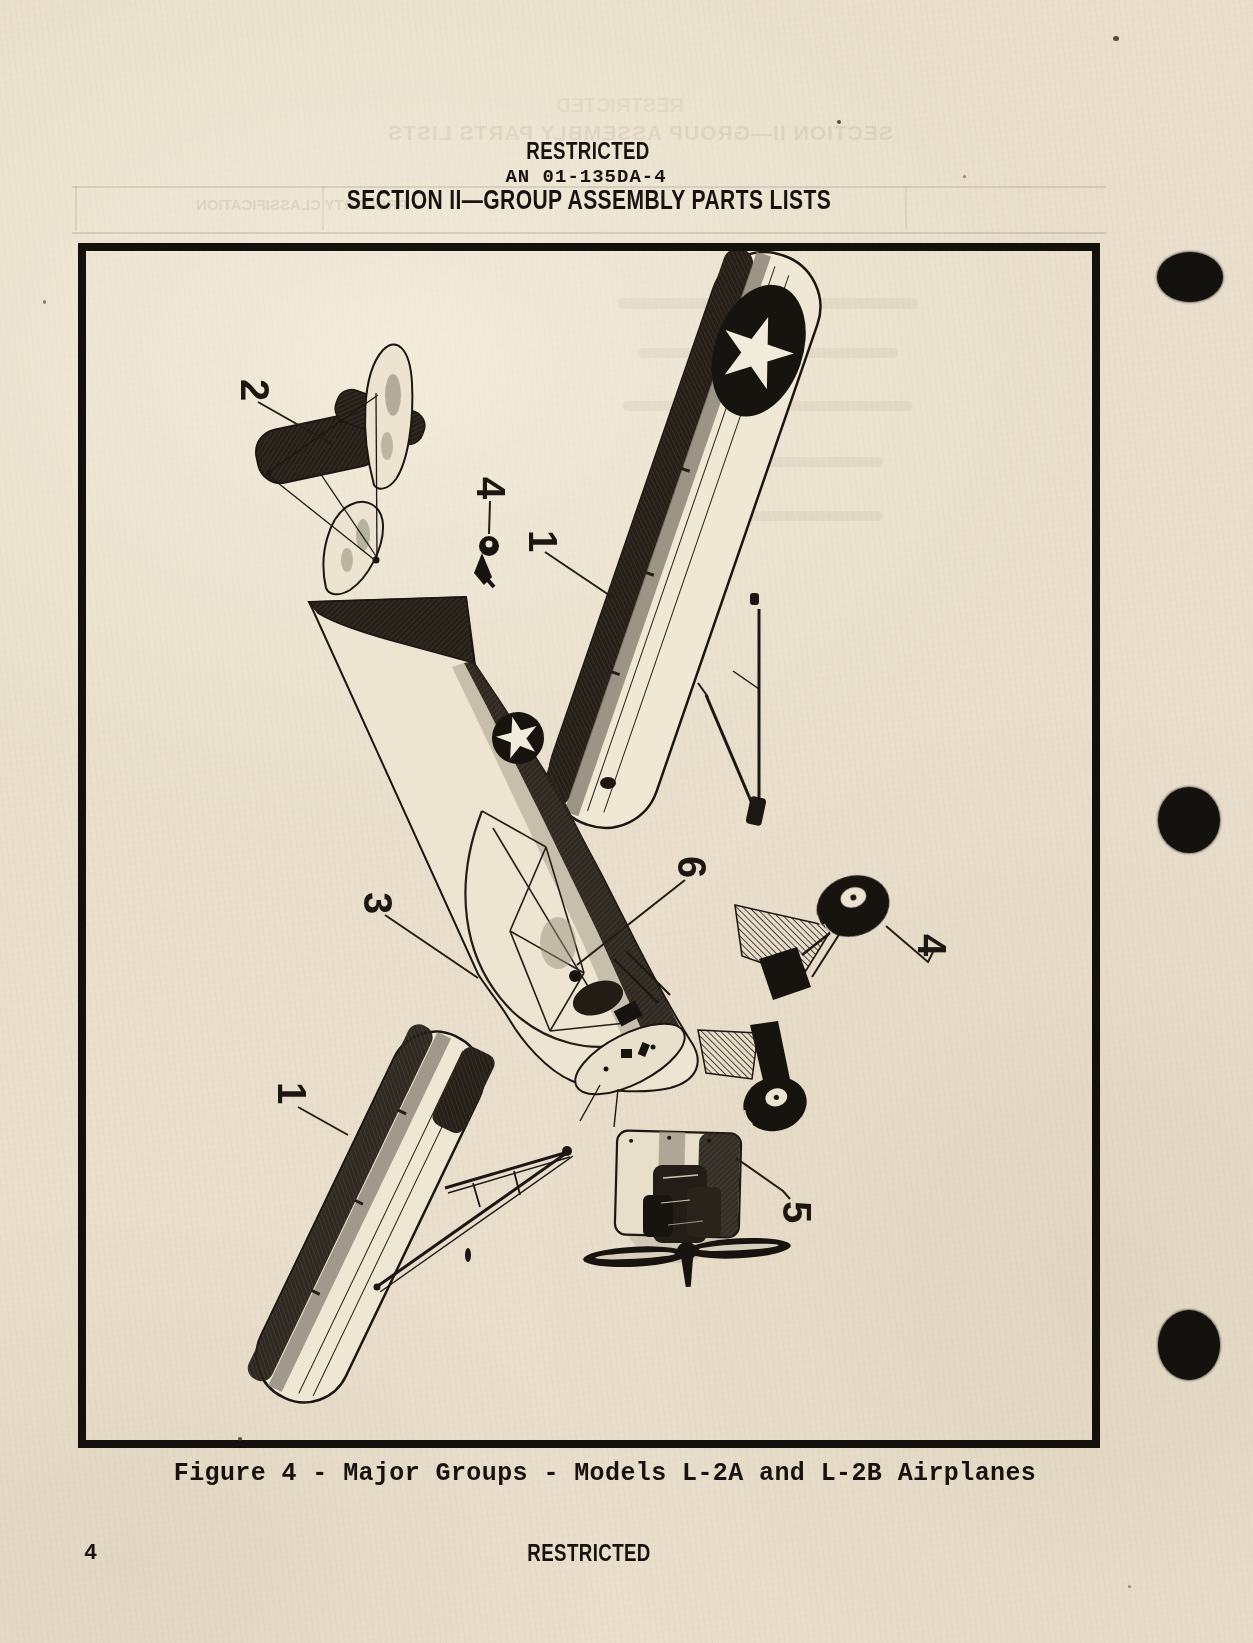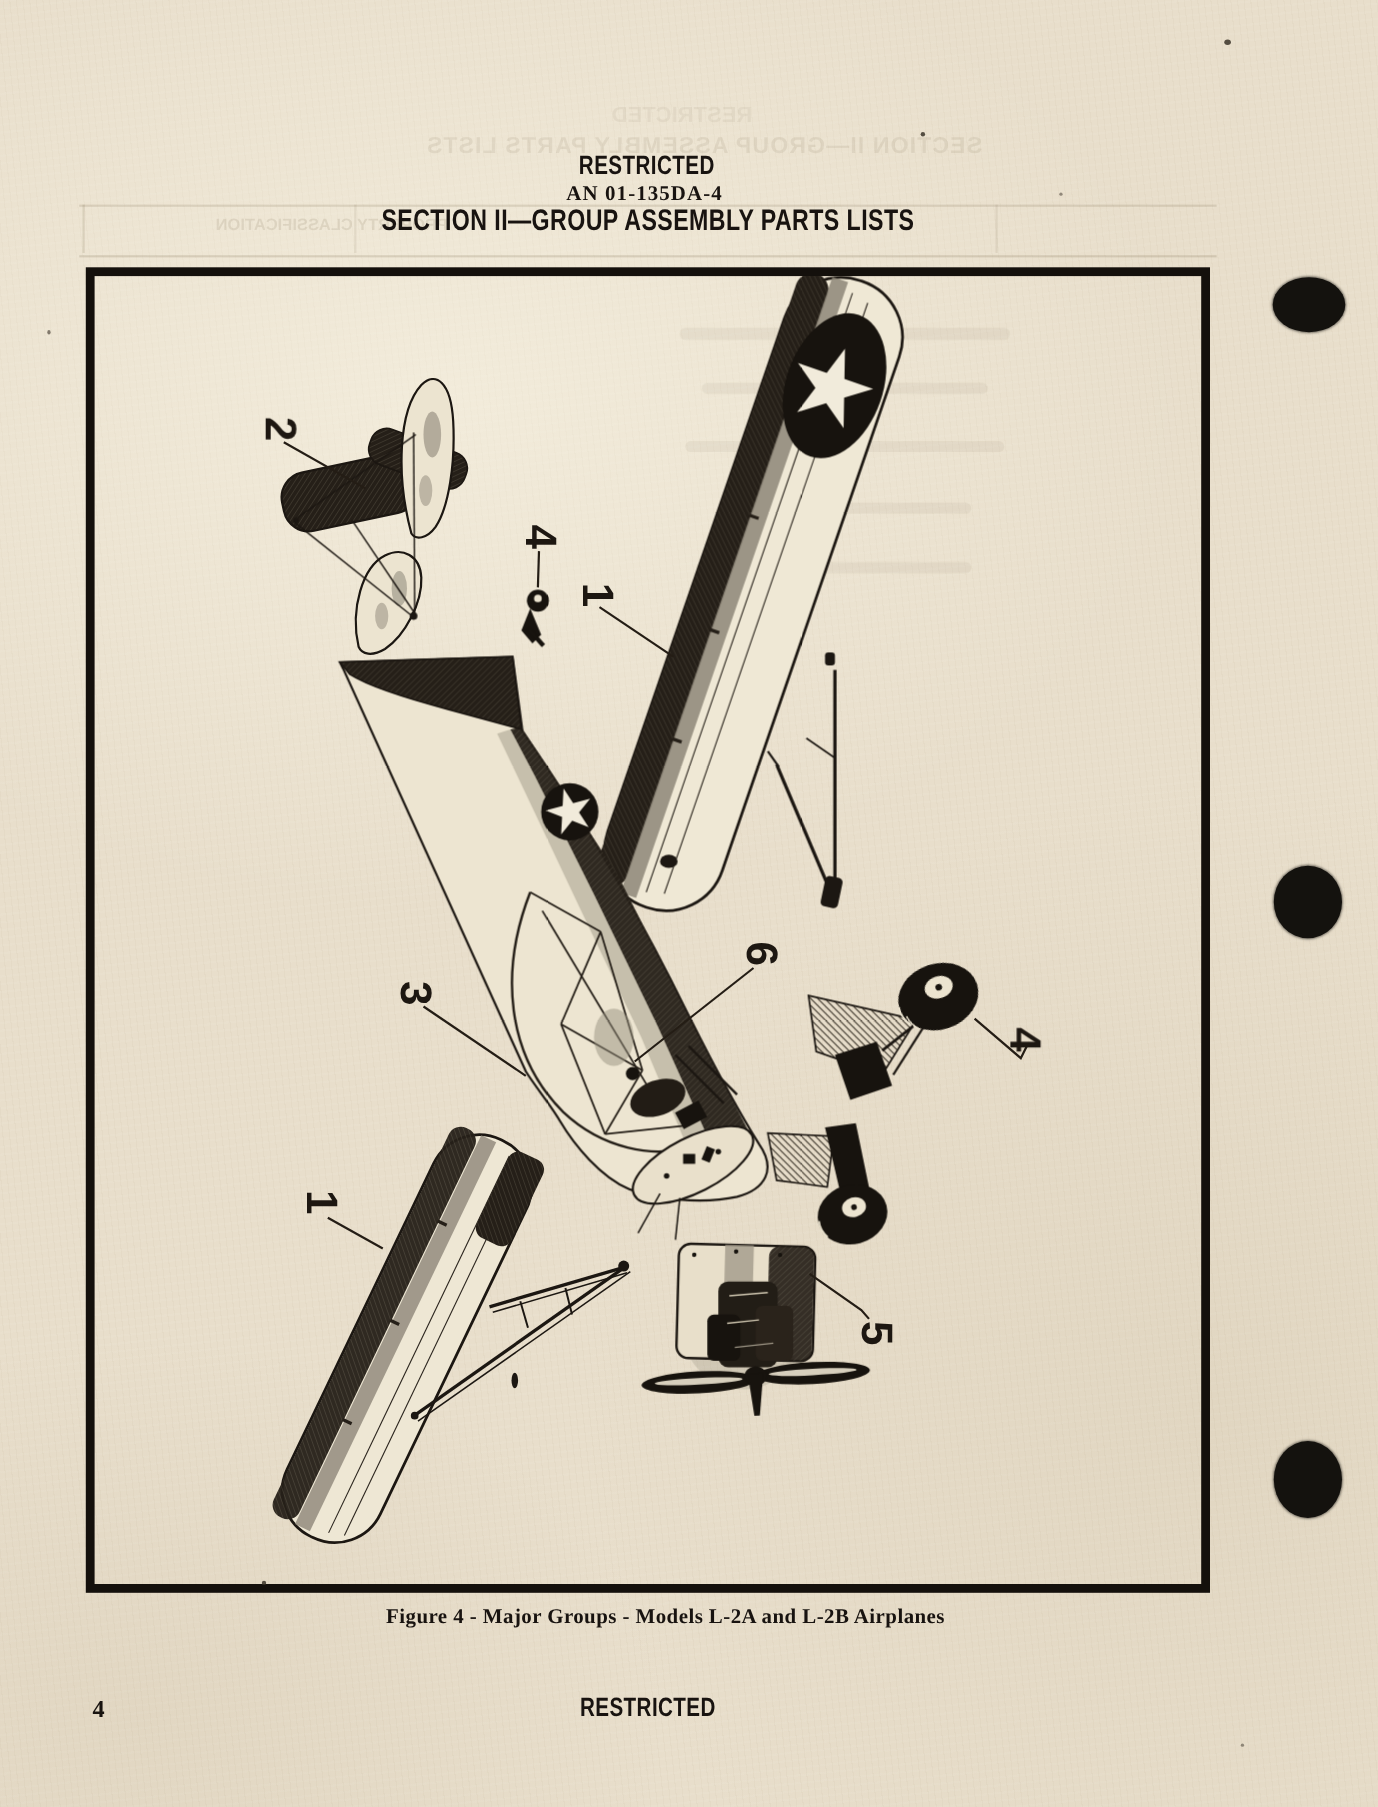--- a/index.html
+++ b/index.html
@@ -12,25 +12,25 @@
       radial-gradient(700px 500px at 10% 95%, rgba(135,112,70,.07), transparent 70%),
       repeating-linear-gradient(84deg, rgba(139,119,78,.04) 0 1px, transparent 1px 6px),
       repeating-linear-gradient(174deg, rgba(255,255,248,.05) 0 2px, transparent 2px 7px);
     font-family:"Liberation Sans", sans-serif; color:#1c1712;
   }
   .abs{position:absolute;}
   .ctr{transform:translateX(-50%); white-space:nowrap;}
   
   .stamp{font-weight:bold; letter-spacing:.5px; color:#181310;}
   .condensed{display:inline-block; transform:scaleX(.78); transform-origin:center;}
-  .mono{font-family:Liberation Serif, serif; font-weight:bold; color:#181310;}
+  .mono{font-family:Liberation Mono, monospace; font-weight:bold; color:#181310;}
   .hdr-restricted{top:137px; left:588px; font-size:24px;}
   .hdr-an{top:166px; left:586px; font-size:19px; letter-spacing:1px;}
   .hdr-section{top:185px; left:589px; font-size:27px;}
-  .caption{top:1459px; left:605px; font-size:19px; letter-spacing:.4px;}
+  .caption{top:1459px; left:605px; font-size:25px; letter-spacing:.4px;}
   .pagenum{top:1541px; left:84px; font-size:22px;}
   .ftr-restricted{top:1539px; left:589px; font-size:24px;}
   
   .ghost{color:#6d5c3e; font-weight:bold;}
   .mirror{transform:translateX(-50%) scaleX(-1);}
   .g1{top:94px; left:620px; font-size:20px; opacity:.07;}
   .g2{top:121px; left:640px; font-size:21px; opacity:.10; letter-spacing:1px;}
   .g3{top:196px; left:196px; font-size:15px; opacity:.13; transform:scaleX(-1);}
   .ghost-table{top:186px; left:72px; width:1034px; height:44px;
     border-top:2px solid rgba(109,92,62,.16); border-bottom:2px solid rgba(109,92,62,.18); opacity:1;}

